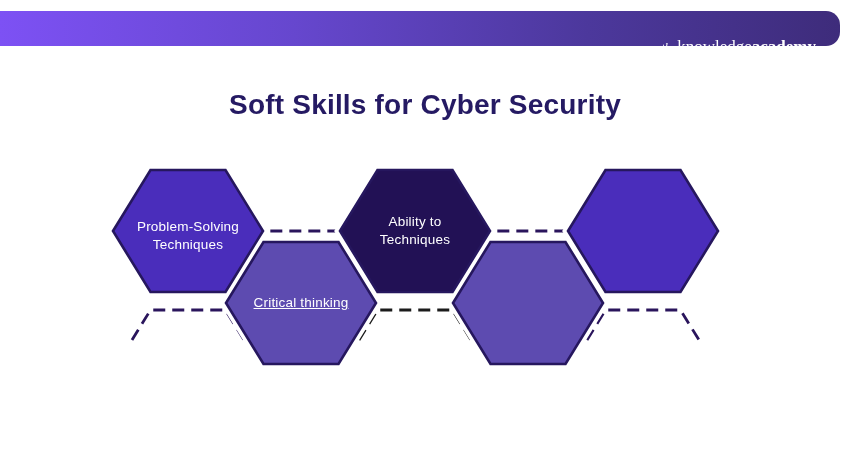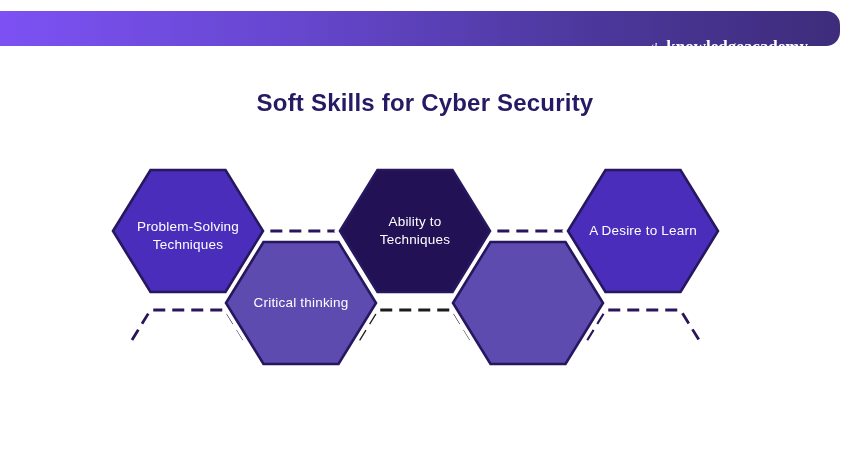--- a/index.html
+++ b/index.html
@@ -4,30 +4,30 @@
 <style>
   html,body{margin:0;padding:0;background:#fff;}
   .page{position:relative;width:850px;height:450px;overflow:hidden;background:#fff;
         font-family:"Liberation Sans",sans-serif;}
 
   
   .banner{position:absolute;left:0;top:11px;width:840px;height:35px;
           background:linear-gradient(90deg,#7D51F4 0%,#6647CE 35%,#4C389C 70%,#3E2C7B 100%);
           border-radius:0 14px 14px 0;
           display:flex;align-items:center;justify-content:flex-end;
-          padding-right:32px;box-sizing:border-box;}
+          padding-right:24px;box-sizing:border-box;}
   .logo{display:flex;align-items:baseline;color:#ffffff;
         font-family:"Liberation Serif",serif;line-height:1;}
   .logo .l-the{font-style:italic;font-size:12px;margin-right:1px;}
-  .logo .l-knowledge{font-size:17px;font-weight:700;}
+  .logo .l-knowledge{font-size:17px;font-weight:400;}
   .logo .l-academy{font-size:17px;font-weight:700;margin-top:36px;}
 
   
   .title{position:absolute;left:0;top:89px;width:850px;text-align:center;
-         font-size:24px;font-weight:700;color:#251A63;letter-spacing:0.2px;}
+         font-size:28px;font-weight:700;color:#251A63;letter-spacing:0.2px;}
 
   
   .hex-svg{position:absolute;left:0;top:0;width:850px;height:450px;}
   .hex-margin{fill:#ffffff;stroke:#ffffff;stroke-width:10;}
   .hex{stroke:#26175E;stroke-width:2.6;}
   .dash{fill:none;stroke-width:2.8;stroke-dasharray:12 7;}
 
   
   .hex-label{position:absolute;display:flex;align-items:center;justify-content:center;
              text-align:center;color:#ffffff;font-size:13.5px;line-height:1.32;
@@ -63,17 +63,16 @@
     <polygon class="hex-margin" points="568,231 605.5,170 680.5,170 718,231 680.5,292 605.5,292"></polygon>
 
     <polygon class="hex" points="113,231 150.5,170 225.5,170 263,231 225.5,292 150.5,292" fill="#4A2DBB"></polygon>
     <polygon class="hex" points="226,303 263.5,242 338.5,242 376,303 338.5,364 263.5,364" fill="#5D4BB0"></polygon>
     <polygon class="hex" points="340,231 377.5,170 452.5,170 490,231 452.5,292 377.5,292" fill="#221155"></polygon>
     <polygon class="hex" points="453,303 490.5,242 565.5,242 603,303 565.5,364 490.5,364" fill="#5D4BB0"></polygon>
     <polygon class="hex" points="568,231 605.5,170 680.5,170 718,231 680.5,292 605.5,292" fill="#4A2DBB"></polygon>
   </svg>
 
   <div class="hex-label" style="left:123px;top:202px;width:130px;height:68px;">Problem-Solving Techniques</div>
-  <div class="hex-label" style="left:236px;top:269px;width:130px;height:68px;">Critical thinking</div>
+  <div class="hex-label" style="left:236px;top:269px;width:130px;height:68px;text-decoration:underline;">Critical thinking</div>
   <div class="hex-label" style="left:355px;top:197px;width:120px;height:68px;">Ability to Techniques</div>
-  <div class="hex-label" style="left:578px;top:197px;width:130px;height:68px;">A Desire to Learn</div>
 
 </div>
 
 </body></html>

